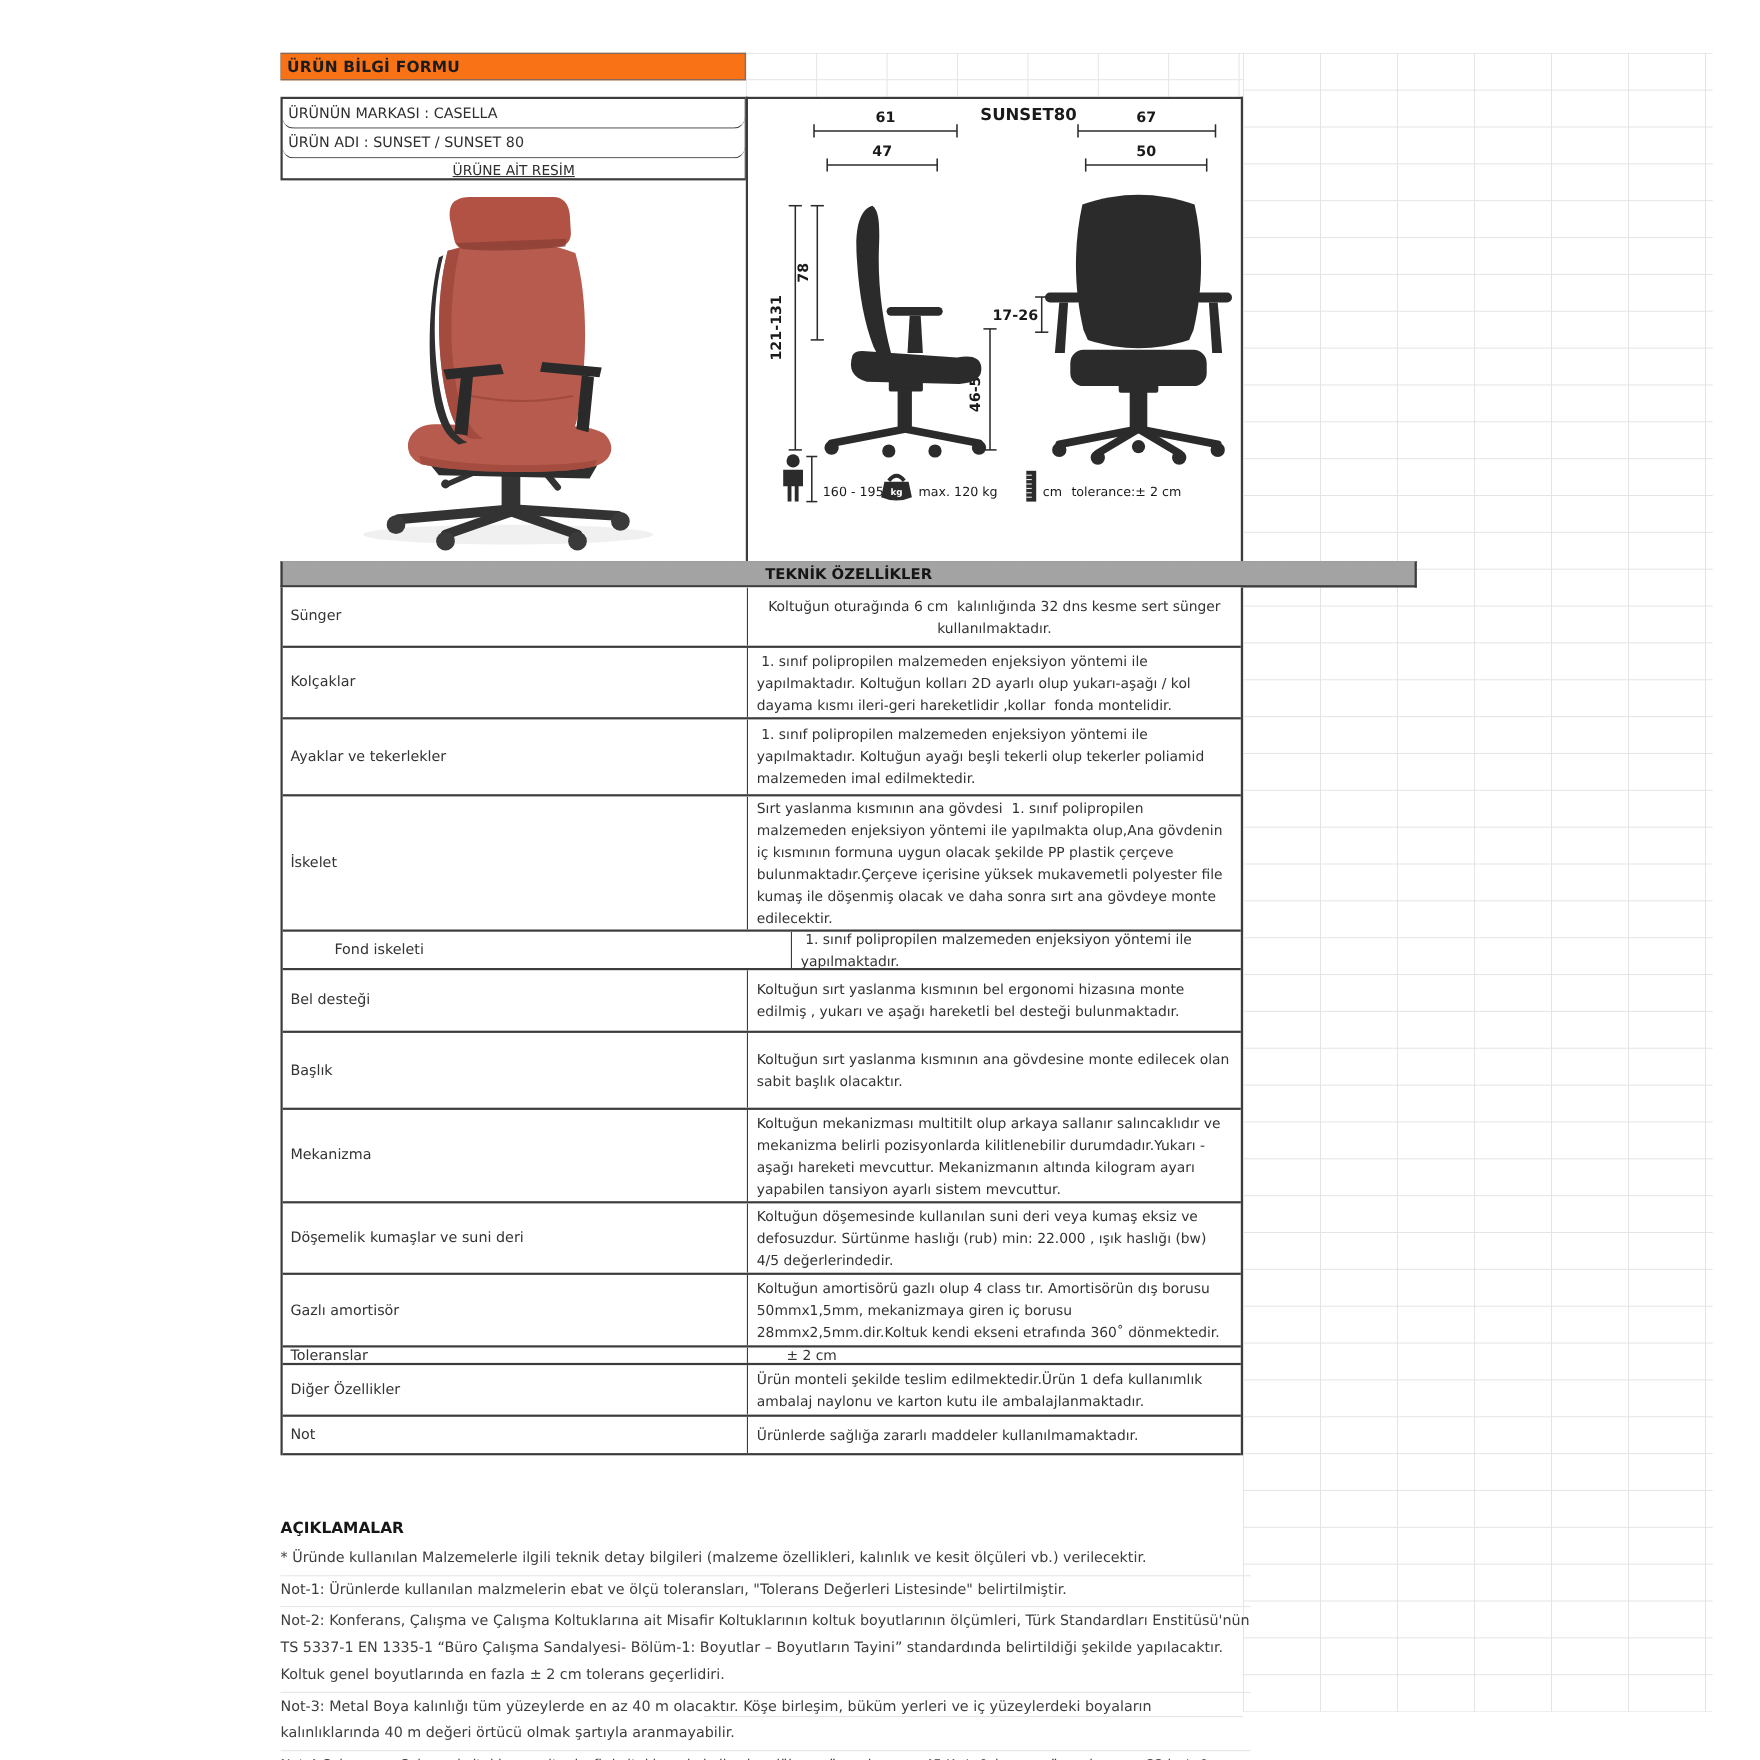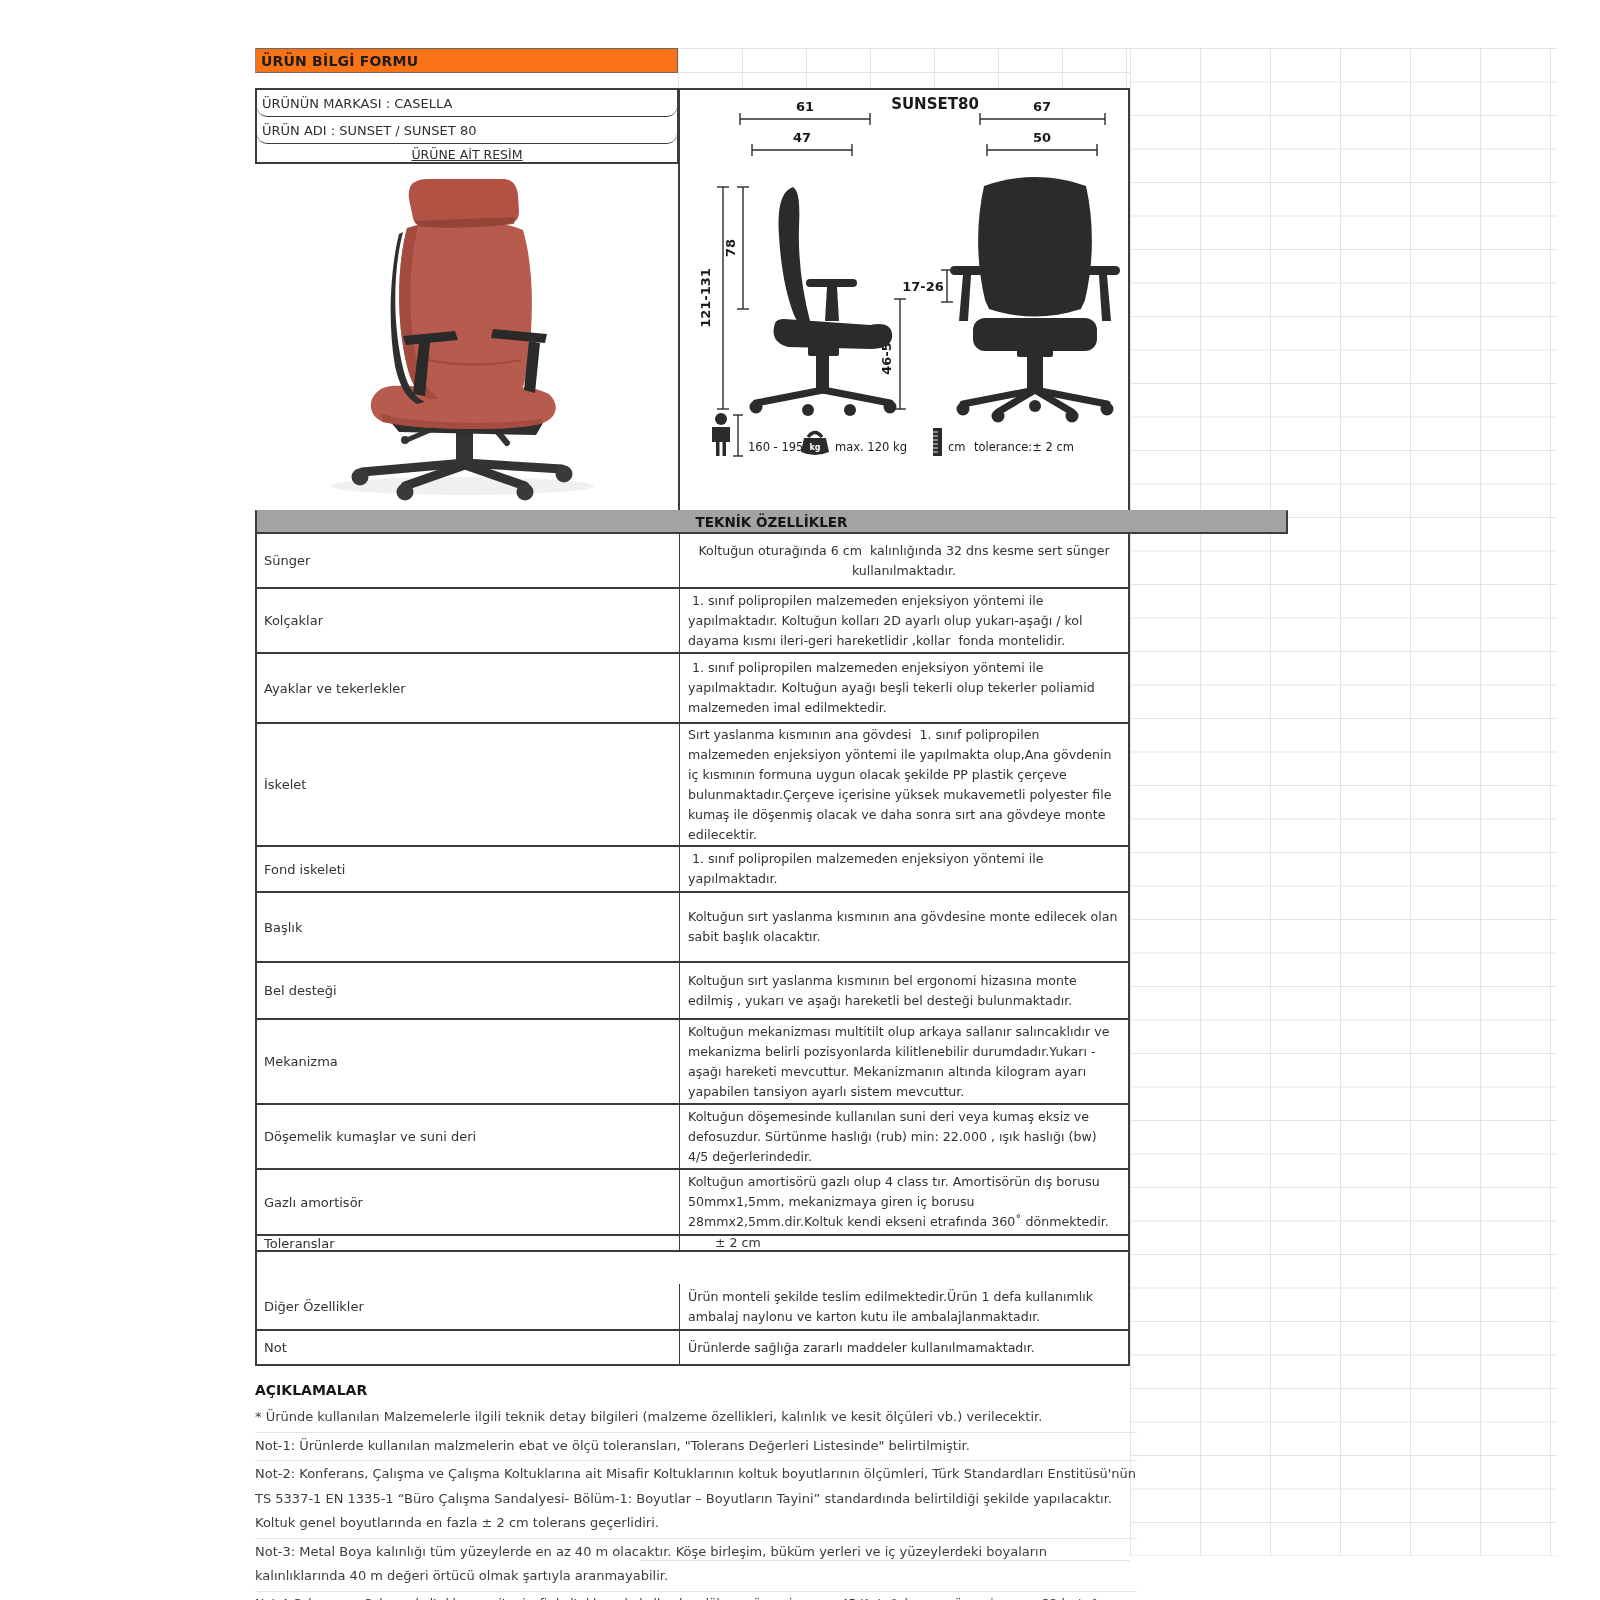--- a/index.html
+++ b/index.html
@@ -265,38 +265,38 @@
           <div class="spec-value">
             <div> 1. sınıf polipropilen malzemeden enjeksiyon yöntemi ile yapılmaktadır. Koltuğun ayağı beşli tekerli olup tekerler poliamid malzemeden imal edilmektedir.</div>
           </div>
         </div>
         <div class="spec-row" style="height: 123px;">
           <div class="spec-label">İskelet</div>
           <div class="spec-value">
             <div>Sırt yaslanma kısmının ana gövdesi  1. sınıf polipropilen malzemeden enjeksiyon yöntemi ile yapılmakta olup,Ana gövdenin iç kısmının formuna uygun olacak şekilde PP plastik çerçeve bulunmaktadır.Çerçeve içerisine yüksek mukavemetli polyester file kumaş ile döşenmiş olacak ve daha sonra sırt ana gövdeye monte edilecektir.</div>
           </div>
         </div>
-        <div class="spec-row" style="height: 46px;">
+        <div class="spec-row" style="height: 35px; padding-left: 40px;">
           <div class="spec-label">Fond iskeleti</div>
           <div class="spec-value">
             <div> 1. sınıf polipropilen malzemeden enjeksiyon yöntemi ile yapılmaktadır.</div>
+          </div>
+        </div>
+        <div class="spec-row" style="height: 57px;">
+          <div class="spec-label">Bel desteği</div>
+          <div class="spec-value">
+            <div>Koltuğun sırt yaslanma kısmının bel ergonomi hizasına monte edilmiş , yukarı ve aşağı hareketli bel desteği bulunmaktadır.</div>
           </div>
         </div>
         <div class="spec-row" style="height: 70px;">
           <div class="spec-label">Başlık</div>
           <div class="spec-value">
             <div>Koltuğun sırt yaslanma kısmının ana gövdesine monte edilecek olan sabit başlık olacaktır.</div>
           </div>
         </div>
-        <div class="spec-row" style="height: 57px;">
-          <div class="spec-label">Bel desteği</div>
-          <div class="spec-value">
-            <div>Koltuğun sırt yaslanma kısmının bel ergonomi hizasına monte edilmiş , yukarı ve aşağı hareketli bel desteği bulunmaktadır.</div>
-          </div>
-        </div>
         <div class="spec-row" style="height: 85px;">
           <div class="spec-label">Mekanizma</div>
           <div class="spec-value">
             <div>Koltuğun mekanizması multitilt olup arkaya sallanır salıncaklıdır ve mekanizma belirli pozisyonlarda kilitlenebilir durumdadır.Yukarı - aşağı hareketi mevcuttur. Mekanizmanın altında kilogram ayarı yapabilen tansiyon ayarlı sistem mevcuttur.</div>
           </div>
         </div>
         <div class="spec-row" style="height: 65px;">
           <div class="spec-label">Döşemelik kumaşlar ve suni deri</div>
           <div class="spec-value">
             <div>Koltuğun döşemesinde kullanılan suni deri veya kumaş eksiz ve defosuzdur. Sürtünme haslığı (rub) min: 22.000 , ışık haslığı (bw) 4/5 değerlerindedir.</div>
@@ -307,21 +307,21 @@
           <div class="spec-value">
             <div>Koltuğun amortisörü gazlı olup 4 class tır. Amortisörün dış borusu 50mmx1,5mm, mekanizmaya giren iç borusu 28mmx2,5mm.dir.Koltuk kendi ekseni etrafında 360˚ dönmektedir.</div>
           </div>
         </div>
         <div class="spec-row" style="height: 16px; gap: 27px;">
           <div class="spec-label">Toleranslar</div>
           <div class="spec-value">
             <div>± 2 cm</div>
           </div>
         </div>
-        <div class="spec-row" style="height: 47px; margin-top: 32px;">
+        <div class="spec-row" style="height: 47px;">
           <div class="spec-label">Diğer Özellikler</div>
           <div class="spec-value">
             <div>Ürün monteli şekilde teslim edilmektedir.Ürün 1 defa kullanımlık ambalaj naylonu ve karton kutu ile ambalajlanmaktadır.</div>
           </div>
         </div>
         <div class="spec-row" style="height: 35px;">
           <div class="spec-label">Not</div>
           <div class="spec-value">
             <div>Ürünlerde sağlığa zararlı maddeler kullanılmamaktadır.</div>
           </div>

